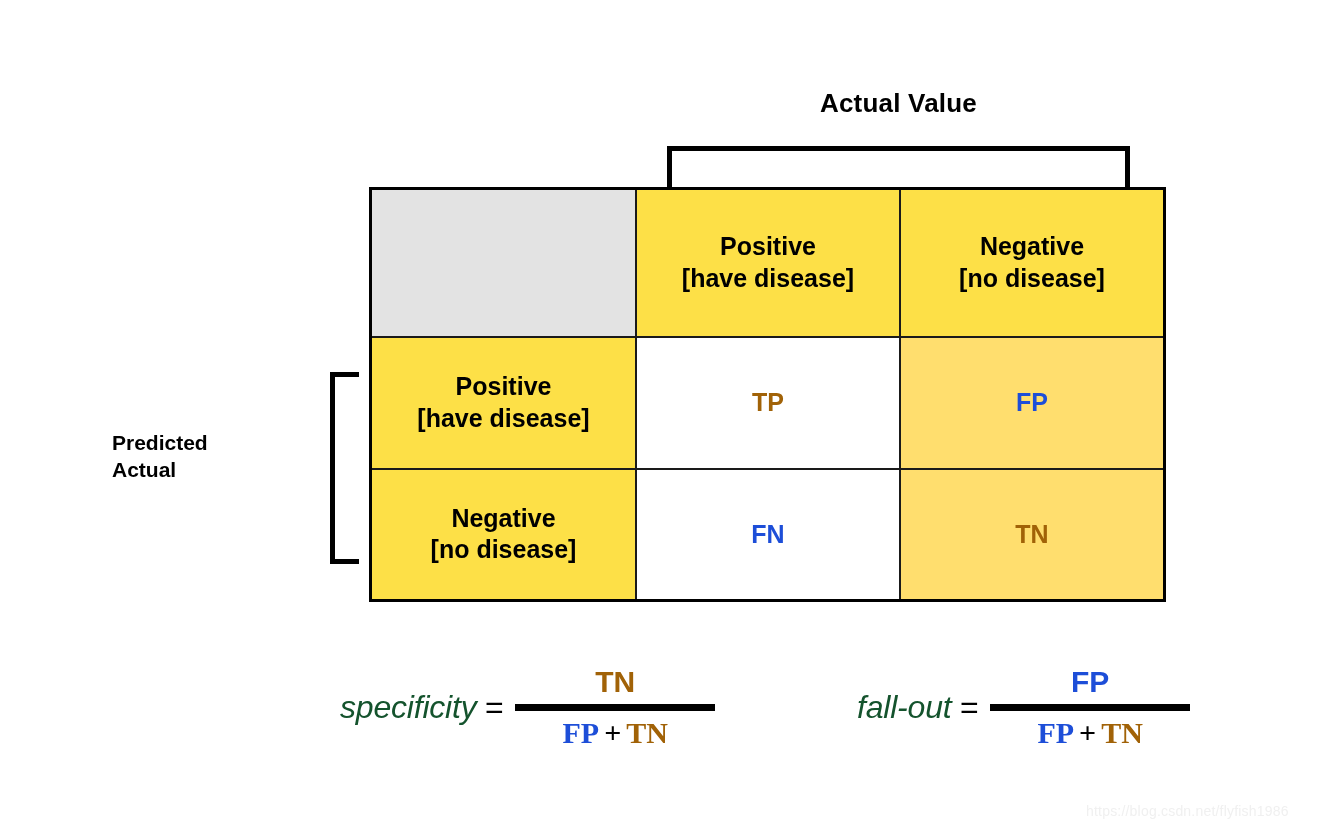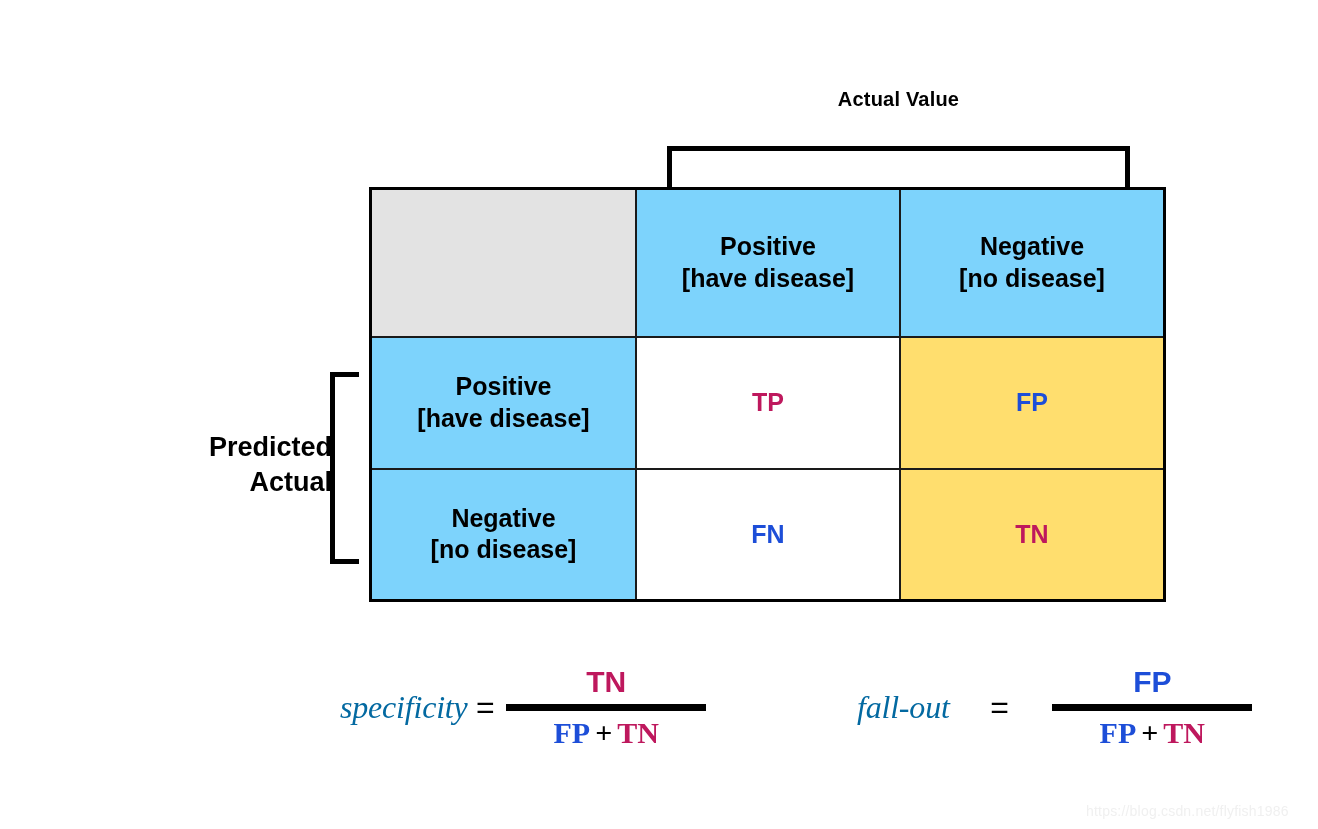--- a/index.html
+++ b/index.html
@@ -20,21 +20,21 @@
     overflow: hidden;
   }
 
   
   .col-group-title {
     position: absolute;
     left: 667px;
     top: 88px;
     width: 463px;
     text-align: center;
-    font-size: 20px;
+    font-size: 26px;
     font-weight: bold;
     letter-spacing: 0.2px;
     color: #000;
   }
 
   
   .bracket-top {
     position: absolute;
     left: 667px;
     top: 146px;
@@ -45,22 +45,22 @@
     border-right: 5px solid #000;
     box-sizing: border-box;
   }
 
   
   .row-group-title {
     position: absolute;
     left: 112px;
     top: 430px;
     width: 220px;
-    text-align: right;
-    font-size: 27px;
+    text-align: left;
+    font-size: 21px;
     font-weight: bold;
     line-height: 1.28;
     color: #000;
   }
 
   
   .bracket-left {
     position: absolute;
     left: 330px;
     top: 372px;
@@ -94,46 +94,45 @@
     line-height: 1.26;
   }
   .col-corner { width: 263px; }
   .col-pos    { width: 262px; }
   .col-neg    { width: 262px; }
 
   .row-head   { height: 148px; }
   .row-body   { height: 132px; }
 
   .cell-corner { background: #e3e3e3; }
-  .cell-blue   { background: #7dd3fc; color: #000; }
+  .cell-blue   { background: #fde047; color: #000; }
   .cell-white  { background: #ffffff; }
   .cell-gold   { background: #ffde6e; }
 
   .tok { font-weight: bold; }
-  .tok-pos { color: #be185d; margin-top: 24px; }   
+  .tok-pos { color: #a16207; margin-top: 24px; }   
   .tok-neg { color: #1d4ed8; }   
 
   
   .formula {
     position: absolute;
     display: flex;
     align-items: center;
     white-space: nowrap;
   }
   .formula-specificity { left: 340px; top: 666px; }
-  .formula-fallout     { left: 857px; top: 666px; gap: 32px; }
+  .formula-fallout     { left: 857px; top: 666px; }
 
   .formula-name {
     font-size: 32px;
     font-style: italic;
     font-weight: normal;
-    color: #0369a1;
+    color: #14532d;
     padding-right: 8px;
     letter-spacing: -0.2px;
-    font-family: Liberation Serif, serif;
   }
   .formula-eq {
     font-size: 32px;
     font-style: italic;
     font-weight: normal;
     color: #000;
     padding-right: 12px;
   }
   .fraction {
     display: inline-flex;

